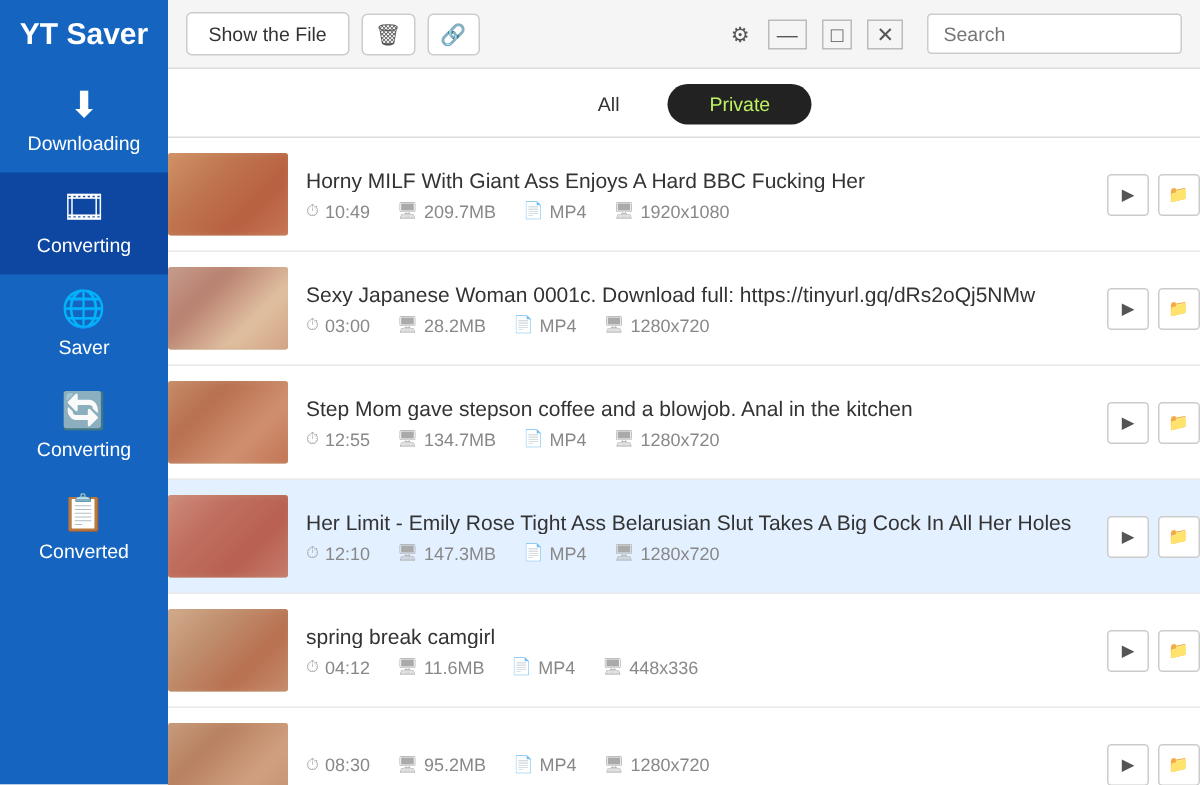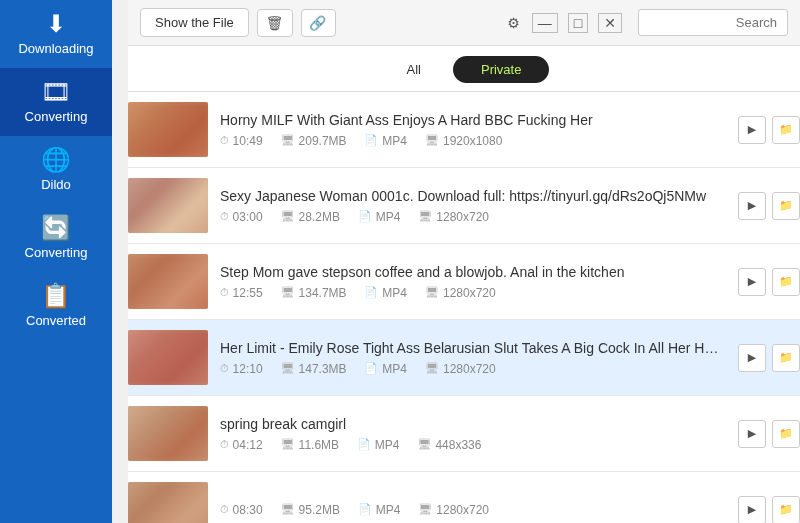--- a/index.html
+++ b/index.html
@@ -43,21 +43,20 @@
       line-height: 1;
     }
 
     
     .main {
       flex: 1;
       display: flex;
       flex-direction: column;
       background: #f5f5f5;
       overflow: hidden;
-      margin-left: 16px;
     }
 
     
     .toolbar {
       display: flex;
       align-items: center;
       padding: 8px 12px;
       background: #f5f5f5;
       border-bottom: 1px solid #ddd;
       gap: 8px;
@@ -82,24 +81,23 @@
       display: flex;
       align-items: center;
       justify-content: center;
     }
     .spacer { flex: 1; }
     .search-box {
       border: 1px solid #ccc;
       border-radius: 3px;
       padding: 5px 10px;
       font-size: 13px;
-      width: 150px;
+      width: 170px;
       background: white;
       color: #999;
-      text-align: right;
     }
 
     
     .tabs-bar {
       display: flex;
       justify-content: center;
       padding: 10px 0 8px;
       background: white;
       border-bottom: 1px solid #ddd;
       gap: 4px;
@@ -201,32 +199,33 @@
 
     
     .content::-webkit-scrollbar { width: 8px; }
     .content::-webkit-scrollbar-track { background: #f0f0f0; }
     .content::-webkit-scrollbar-thumb { background: #bbb; border-radius: 4px; }
   </style>
 </head>
 <body>
 
 <div class="sidebar">
+  <div class="sidebar-logo">YT Saver</div>
 
   <div class="sidebar-item">
     <span class="sidebar-icon">⬇</span>
     <span>Downloading</span>
   </div>
   <div class="sidebar-item active">
     <span class="sidebar-icon">🎞</span>
     <span>Converting</span>
   </div>
   <div class="sidebar-item">
     <span class="sidebar-icon">🌐</span>
-    <span>Dildo</span>
+    <span>Saver</span>
   </div>
   <div class="sidebar-item">
     <span class="sidebar-icon">🔄</span>
     <span>Converting</span>
   </div>
   <div class="sidebar-item">
     <span class="sidebar-icon">📋</span>
     <span>Converted</span>
   </div>
 </div>

